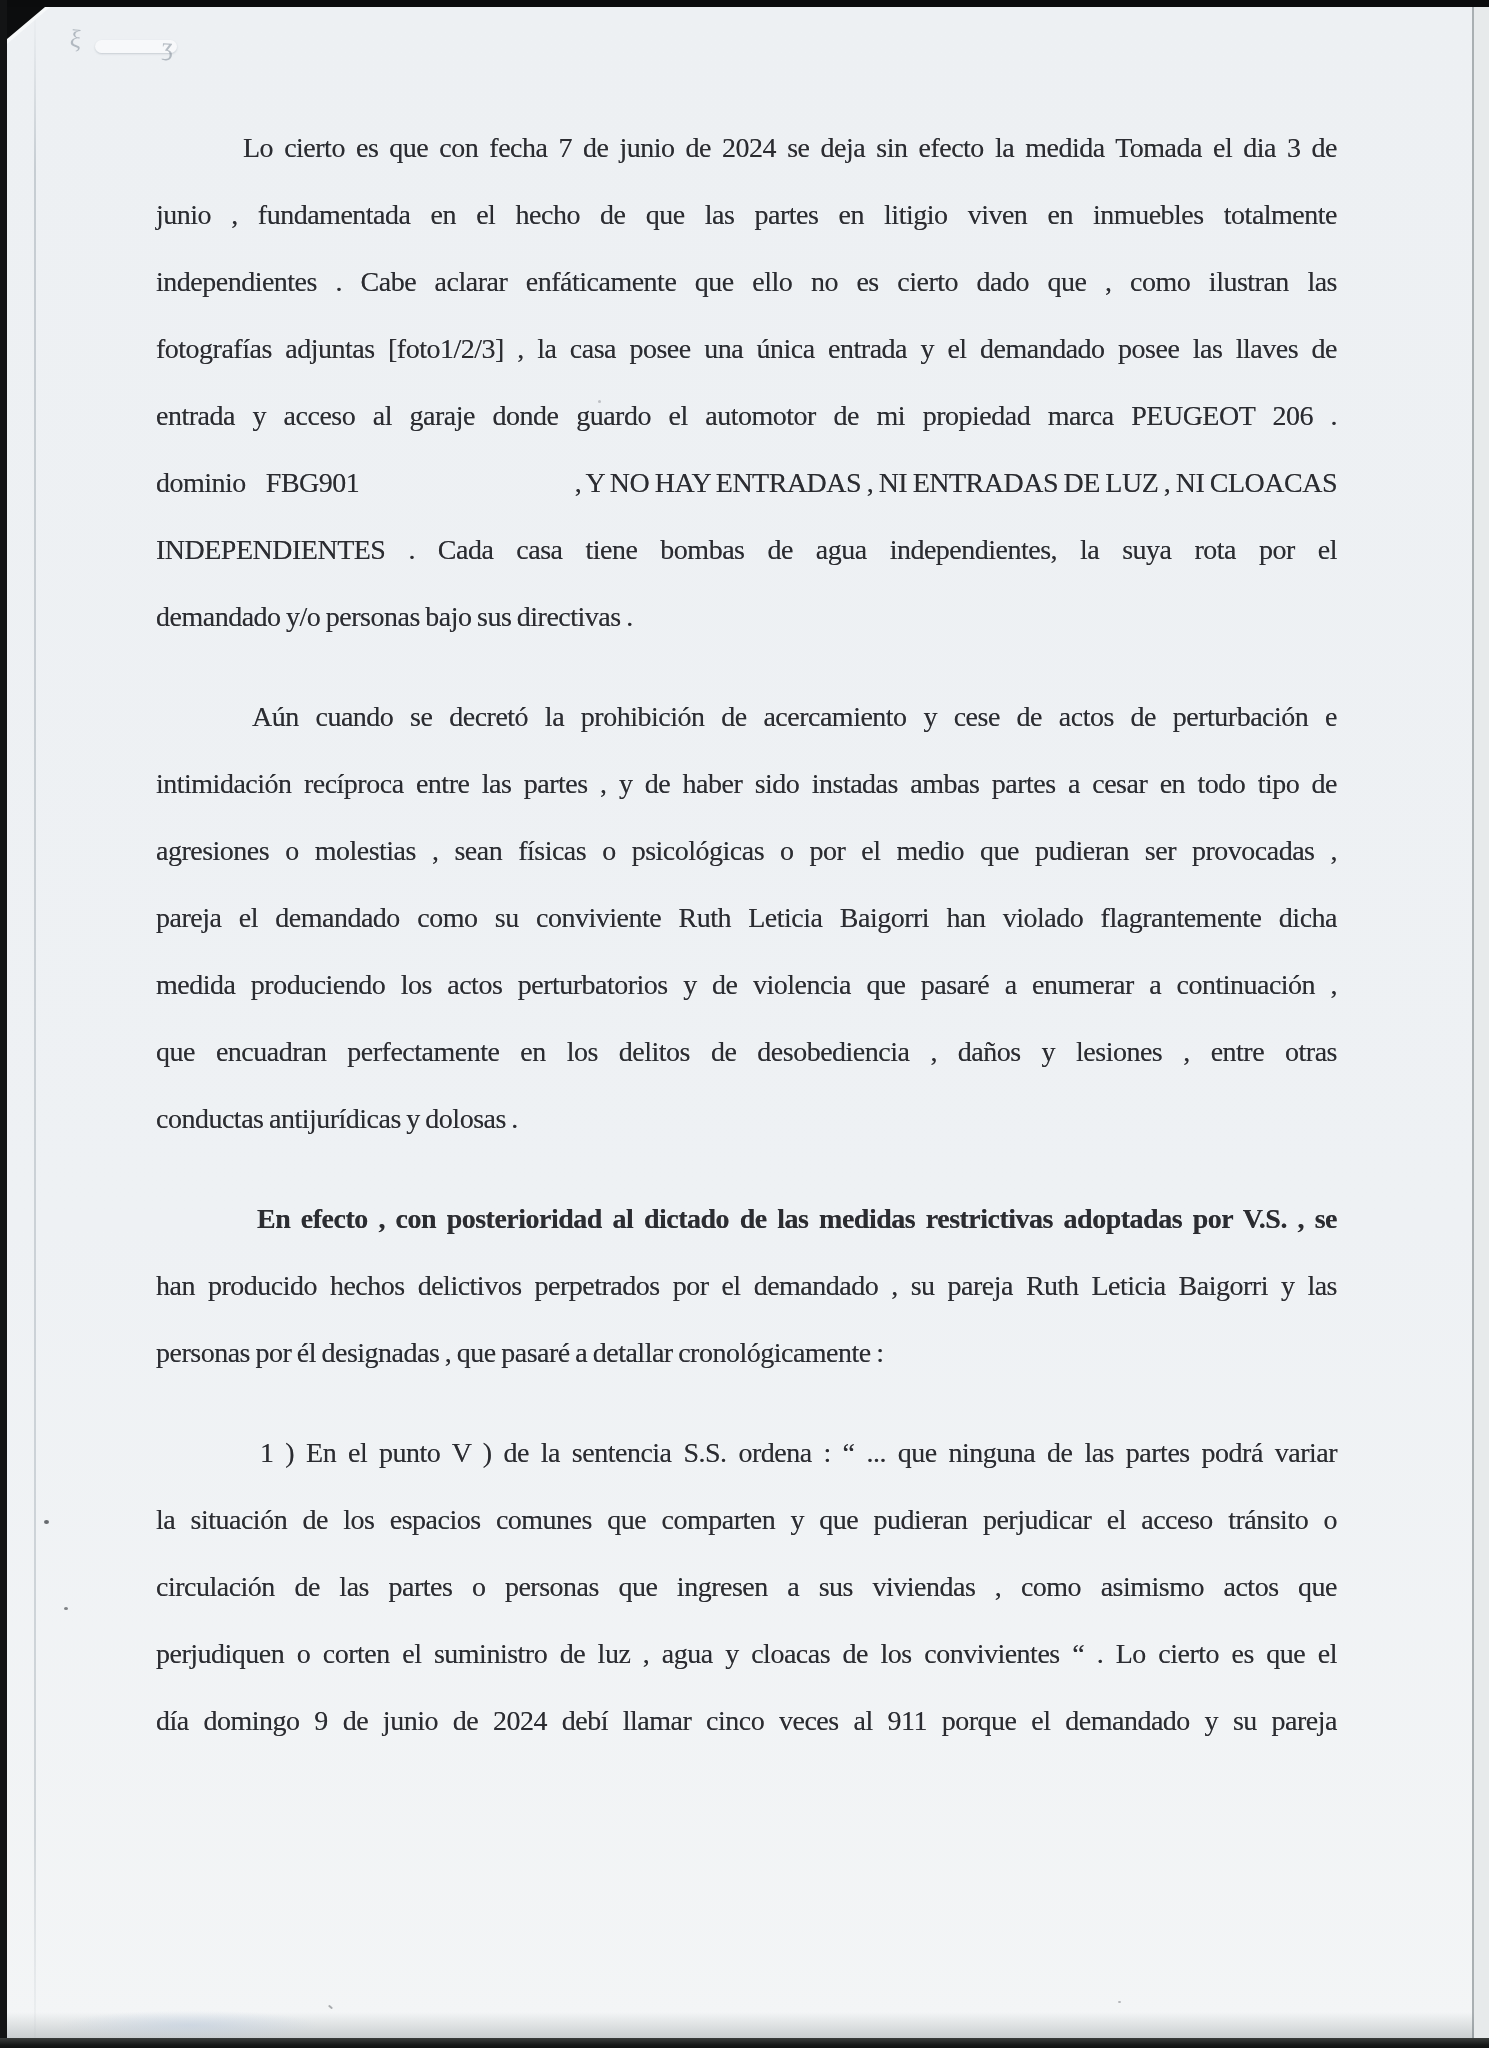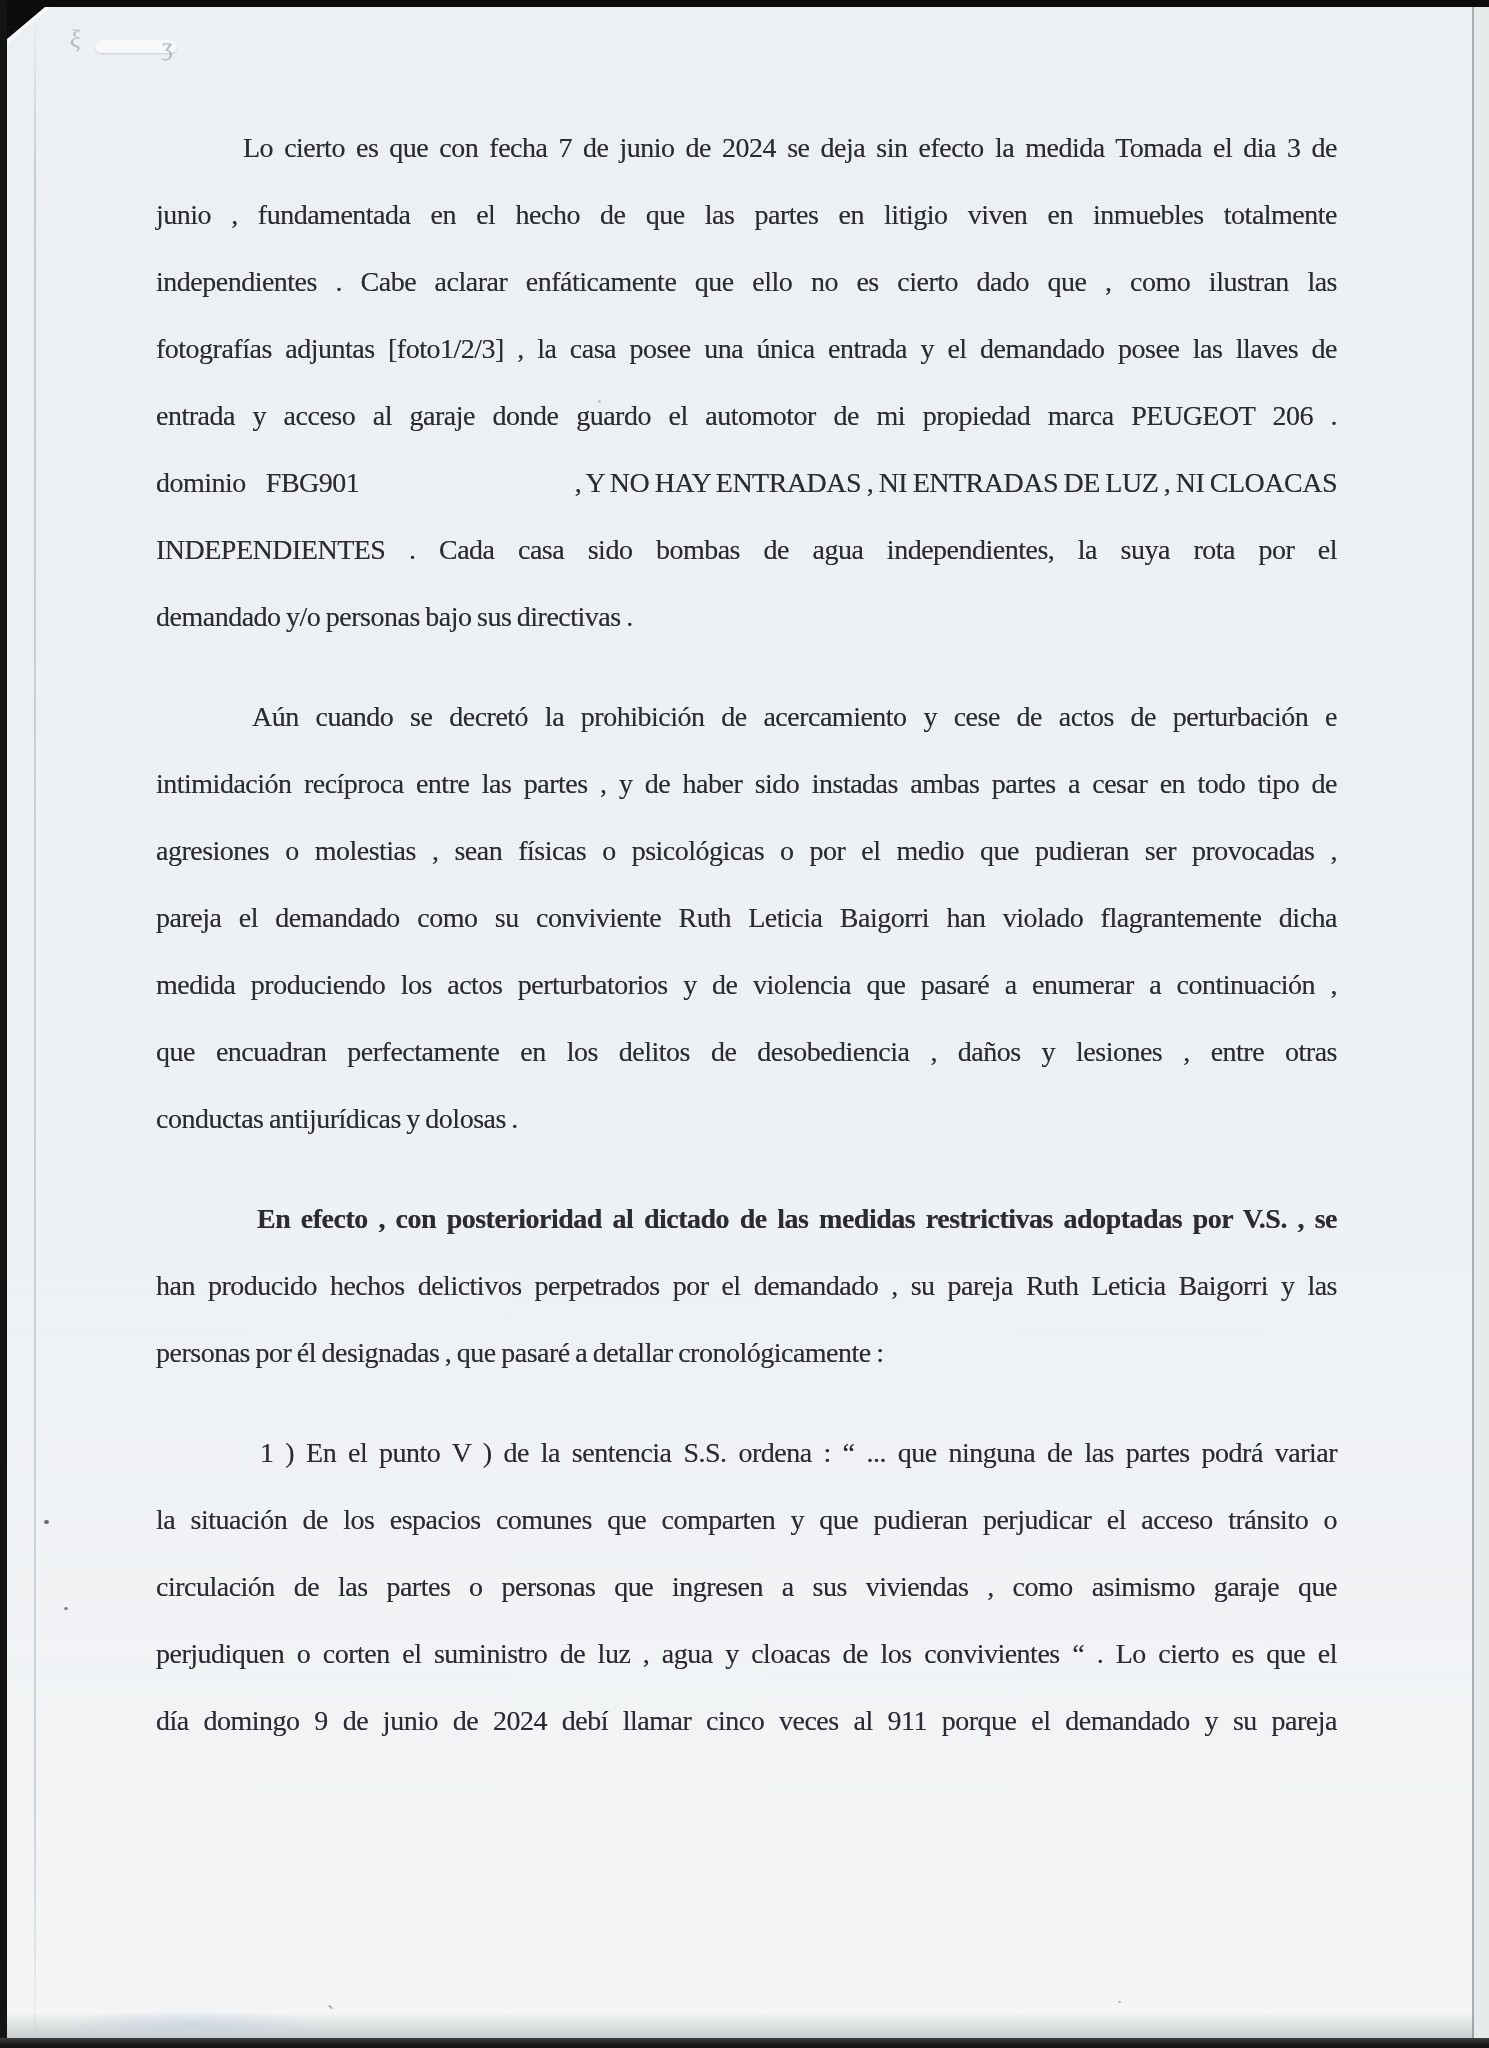--- a/index.html
+++ b/index.html
@@ -85,41 +85,41 @@
         <div class="line just">independientes . Cabe aclarar enfáticamente que ello no es cierto dado que , como ilustran las</div>
         <div class="line just">fotografías adjuntas [foto1/2/3] , la casa posee una única entrada y el demandado posee las llaves de</div>
         <div class="line just">entrada y acceso al garaje donde guardo el automotor de mi propiedad marca PEUGEOT 206 .</div>
         <div class="line split">
           <span>dominio</span>
           <span class="gap-small"></span>
           <span>FBG901</span>
           <span class="gap-flex"></span>
           <span>, Y NO HAY ENTRADAS , NI ENTRADAS DE LUZ , NI CLOACAS</span>
         </div>
-        <div class="line just">INDEPENDIENTES . Cada casa sido bombas de agua independientes, la suya rota por el</div>
+        <div class="line just">INDEPENDIENTES . Cada casa tiene bombas de agua independientes, la suya rota por el</div>
         <div class="line">demandado y/o personas bajo sus directivas .</div>
       </div>
       <div class="para p2">
         <div class="line just ind">Aún cuando se decretó la prohibición de acercamiento y cese de actos de perturbación e</div>
         <div class="line just">intimidación recíproca entre las partes , y de haber sido instadas ambas partes a cesar en todo tipo de</div>
         <div class="line just">agresiones o molestias , sean físicas o psicológicas o por el medio que pudieran ser provocadas ,</div>
         <div class="line just">pareja el demandado como su conviviente Ruth Leticia Baigorri han violado flagrantemente dicha</div>
         <div class="line just">medida produciendo los actos perturbatorios y de violencia que pasaré a enumerar a continuación ,</div>
         <div class="line just">que encuadran perfectamente en los delitos de desobediencia , daños y lesiones , entre otras</div>
         <div class="line">conductas antijurídicas y dolosas .</div>
       </div>
       <div class="para p3">
         <div class="line just ind">En efecto , con posterioridad al dictado de las medidas restrictivas adoptadas por V.S. , se</div>
         <div class="line just">han producido hechos delictivos perpetrados por el demandado , su pareja Ruth Leticia Baigorri y las</div>
         <div class="line">personas por él designadas , que pasaré a detallar cronológicamente :</div>
       </div>
       <div class="para p4">
         <div class="line just ind">1 ) En el punto V ) de la sentencia S.S. ordena : “ ... que ninguna de las partes podrá variar</div>
         <div class="line just">la situación de los espacios comunes que comparten y que pudieran perjudicar el acceso tránsito o</div>
-        <div class="line just">circulación de las partes o personas que ingresen a sus viviendas , como asimismo garaje que</div>
+        <div class="line just">circulación de las partes o personas que ingresen a sus viviendas , como asimismo actos que</div>
         <div class="line just">perjudiquen o corten el suministro de luz , agua y cloacas de los convivientes “ . Lo cierto es que el</div>
         <div class="line just">día domingo 9 de junio de 2024 debí llamar cinco veces al 911 porque el demandado y su pareja</div>
       </div>
     </div>
 
   <div class="edge-top"></div>
   <div class="edge-left"></div>
   <div class="edge-bottom"></div>
 </div>
 

